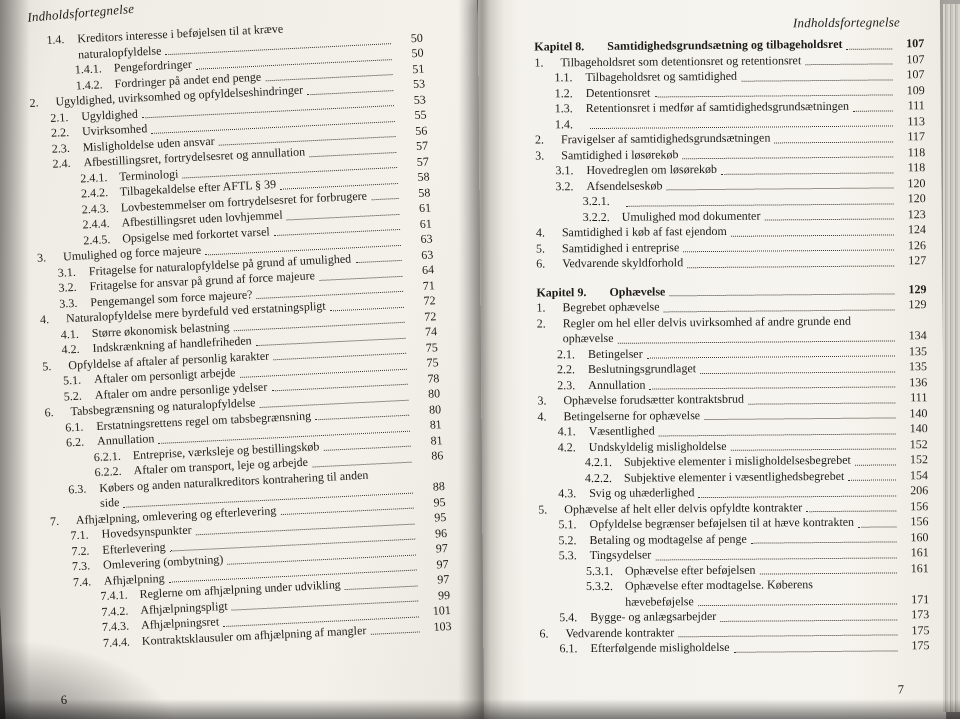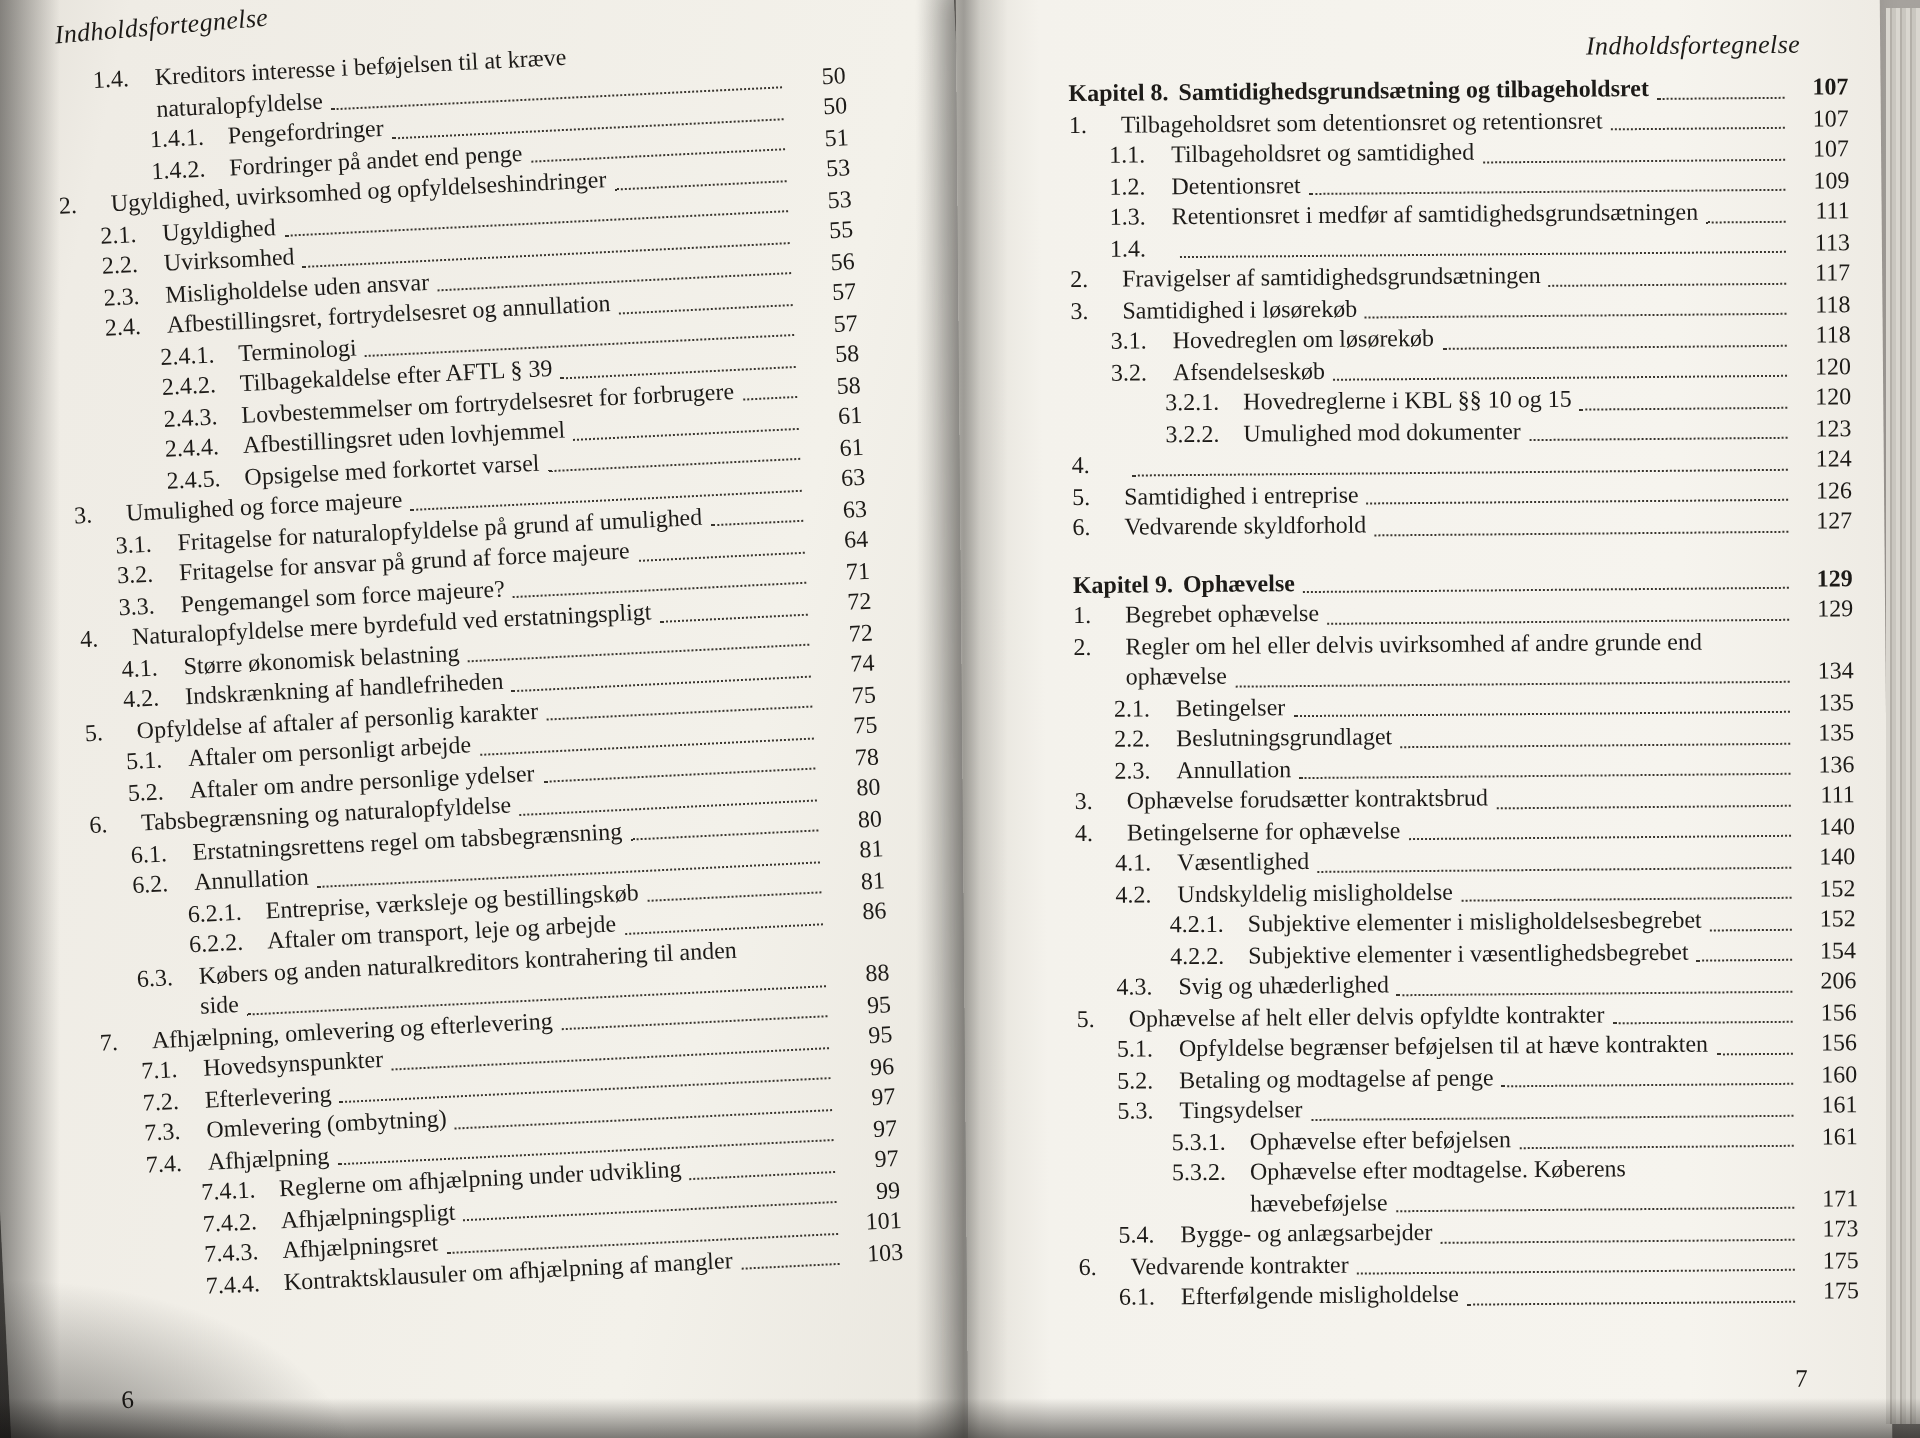--- a/index.html
+++ b/index.html
@@ -38,21 +38,21 @@
   .toc{font-size:12px;line-height:15.5px;}
   .entry{white-space:nowrap;}
   .entry .line{display:flex;align-items:baseline;}
   .entry .num{flex:none;}
   .entry .txt{flex:none;}
   .entry .dots{flex:1 1 auto;min-width:10px;margin:0 4px;align-self:flex-end;margin-bottom:3px;
     border-bottom:1.8px dotted #39352e;height:1px;}
   .entry .pg{flex:none;width:28px;text-align:right;}
   .entry.bold{font-weight:700;}
   .entry.gap{margin-top:13px;}
-  .lvl0 .num{margin-right:5px;}
+  .lvl0 .num{margin-right:23px;}
   .lvl1 .num{width:26px;}
   .lvl2 .line{padding-left:20px;} .lvl2 .num{width:31px;}
   .lvl3 .line{padding-left:47px;} .lvl3 .num{width:39px;}
   .lvl1 .line.cont{padding-left:26px;}
   .lvl2 .line.cont{padding-left:51px;}
   .lvl3 .line.cont{padding-left:86px;}
 </style>
 </head>
 <body>
 
@@ -453,36 +453,36 @@
           <div class="line">
             <span class="num">3.2.</span>
             <span class="txt">Afsendelseskøb</span>
             <span class="dots"></span>
             <span class="pg">120</span>
           </div>
         </div>
         <div class="entry lvl3">
           <div class="line">
             <span class="num">3.2.1.</span>
-            <span class="txt">Hovedreglerne i KBL §§ 10 og 15</span>
             <span class="dots"></span>
             <span class="pg">120</span>
           </div>
         </div>
         <div class="entry lvl3">
           <div class="line">
             <span class="num">3.2.2.</span>
             <span class="txt">Umulighed mod dokumenter</span>
             <span class="dots"></span>
             <span class="pg">123</span>
           </div>
         </div>
         <div class="entry lvl1">
           <div class="line">
             <span class="num">4.</span>
+            <span class="txt">Samtidighed i køb af fast ejendom</span>
             <span class="dots"></span>
             <span class="pg">124</span>
           </div>
         </div>
         <div class="entry lvl1">
           <div class="line">
             <span class="num">5.</span>
             <span class="txt">Samtidighed i entreprise</span>
             <span class="dots"></span>
             <span class="pg">126</span>

